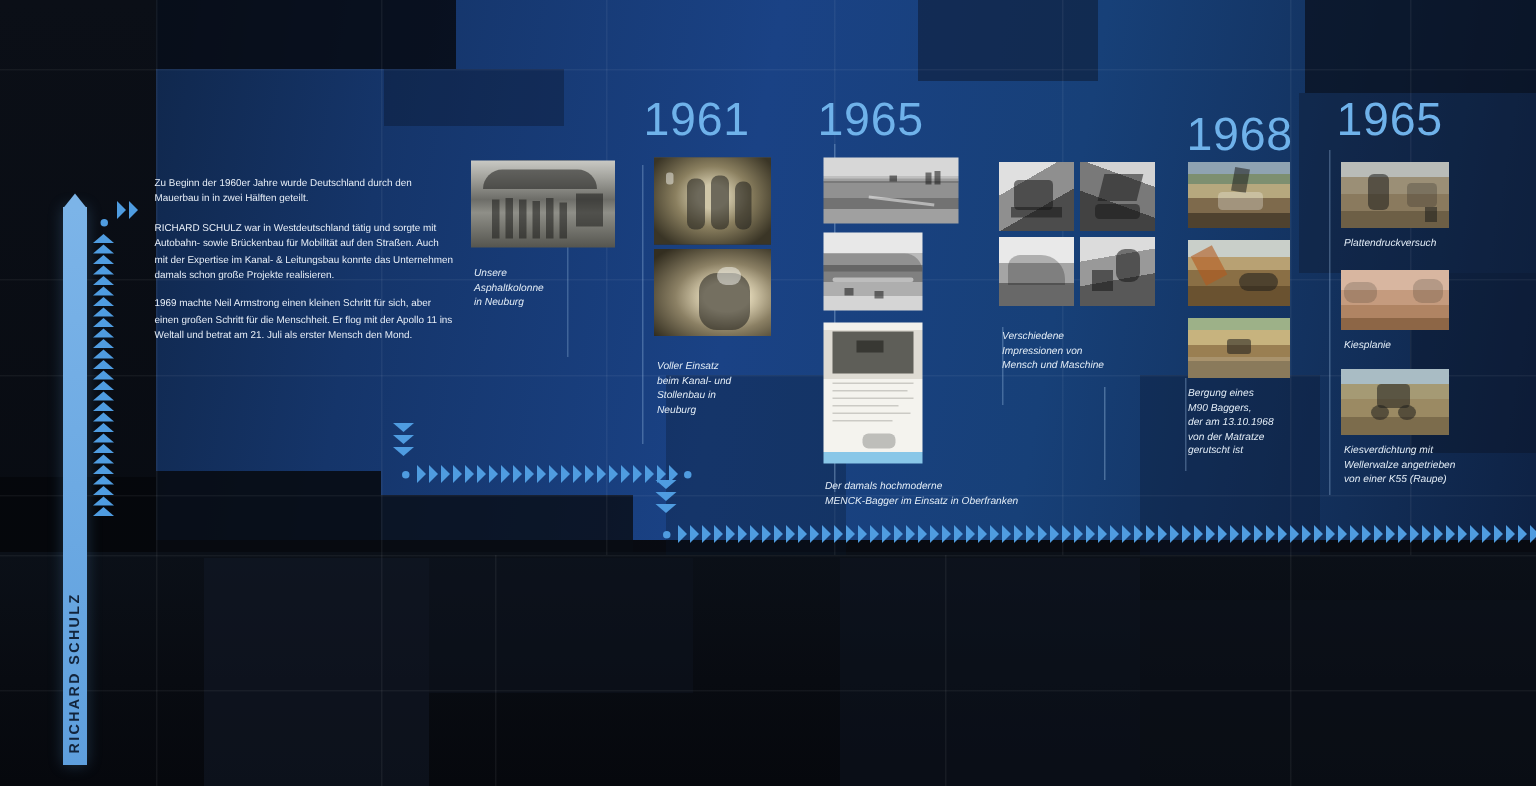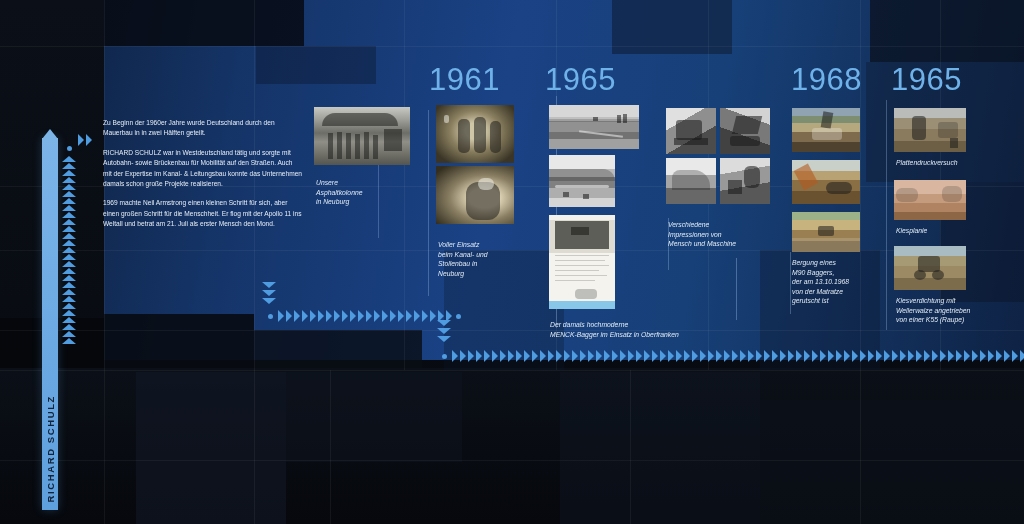--- a/index.html
+++ b/index.html
@@ -452,21 +452,21 @@
     <div class="sil" style="left:6px;top:12px;width:38px;height:20px;border-radius:8px 16px 0 0;opacity:0.5;"></div>
   </div>
   <div class="photo t-bw4 ph-bw" style="left:720px; top:158px; width:50px; height:46px;">
     <div class="sil" style="left:24px;top:8px;width:16px;height:22px;border-radius:6px;"></div>
     <div class="sil" style="left:8px;top:22px;width:14px;height:14px;"></div>
   </div>
   <div class="caption" style="left:668px; top:220px; width:120px;">Verschiedene
 Impressionen von
 Mensch und Maschine</div>
 
-  <div class="year" style="left:791px; top:62px;">1968</div>
+  <div class="year" style="left:791px; top:72px;">1968</div>
   <div class="photo t-col1" style="left:792px; top:108px; width:68px; height:44px;">
     <div class="sil" style="left:30px;top:4px;width:10px;height:16px;transform:rotate(10deg);"></div>
     <div class="sil-l" style="left:20px;top:20px;width:30px;height:12px;opacity:0.6;border-radius:3px;"></div>
     <div class="sil" style="left:0;top:34px;width:68px;height:10px;opacity:0.4;"></div>
   </div>
   <div class="photo t-col2" style="left:792px; top:160px; width:68px; height:44px;">
     <div class="sil" style="left:6px;top:6px;width:16px;height:22px;transform:rotate(-28deg);background:rgba(180,90,30,0.6);"></div>
     <div class="sil" style="left:34px;top:22px;width:26px;height:12px;border-radius:6px;"></div>
   </div>
   <div class="photo t-col3" style="left:792px; top:212px; width:68px; height:40px;">

